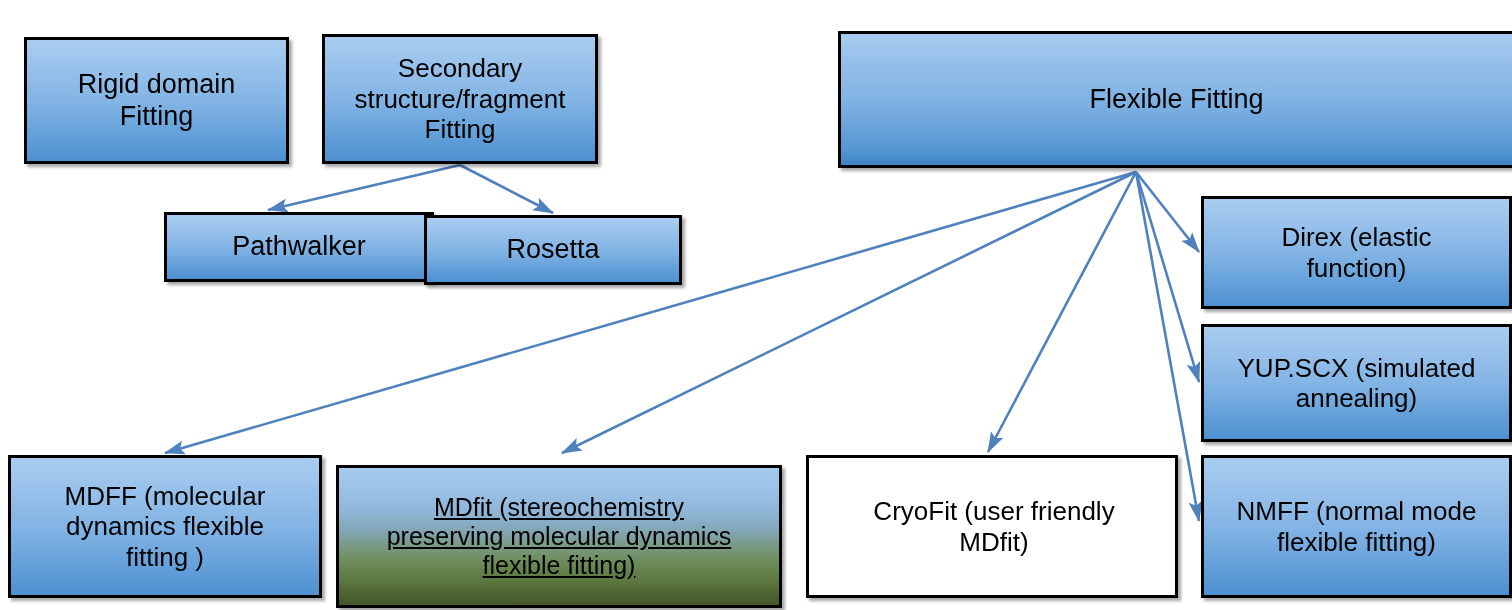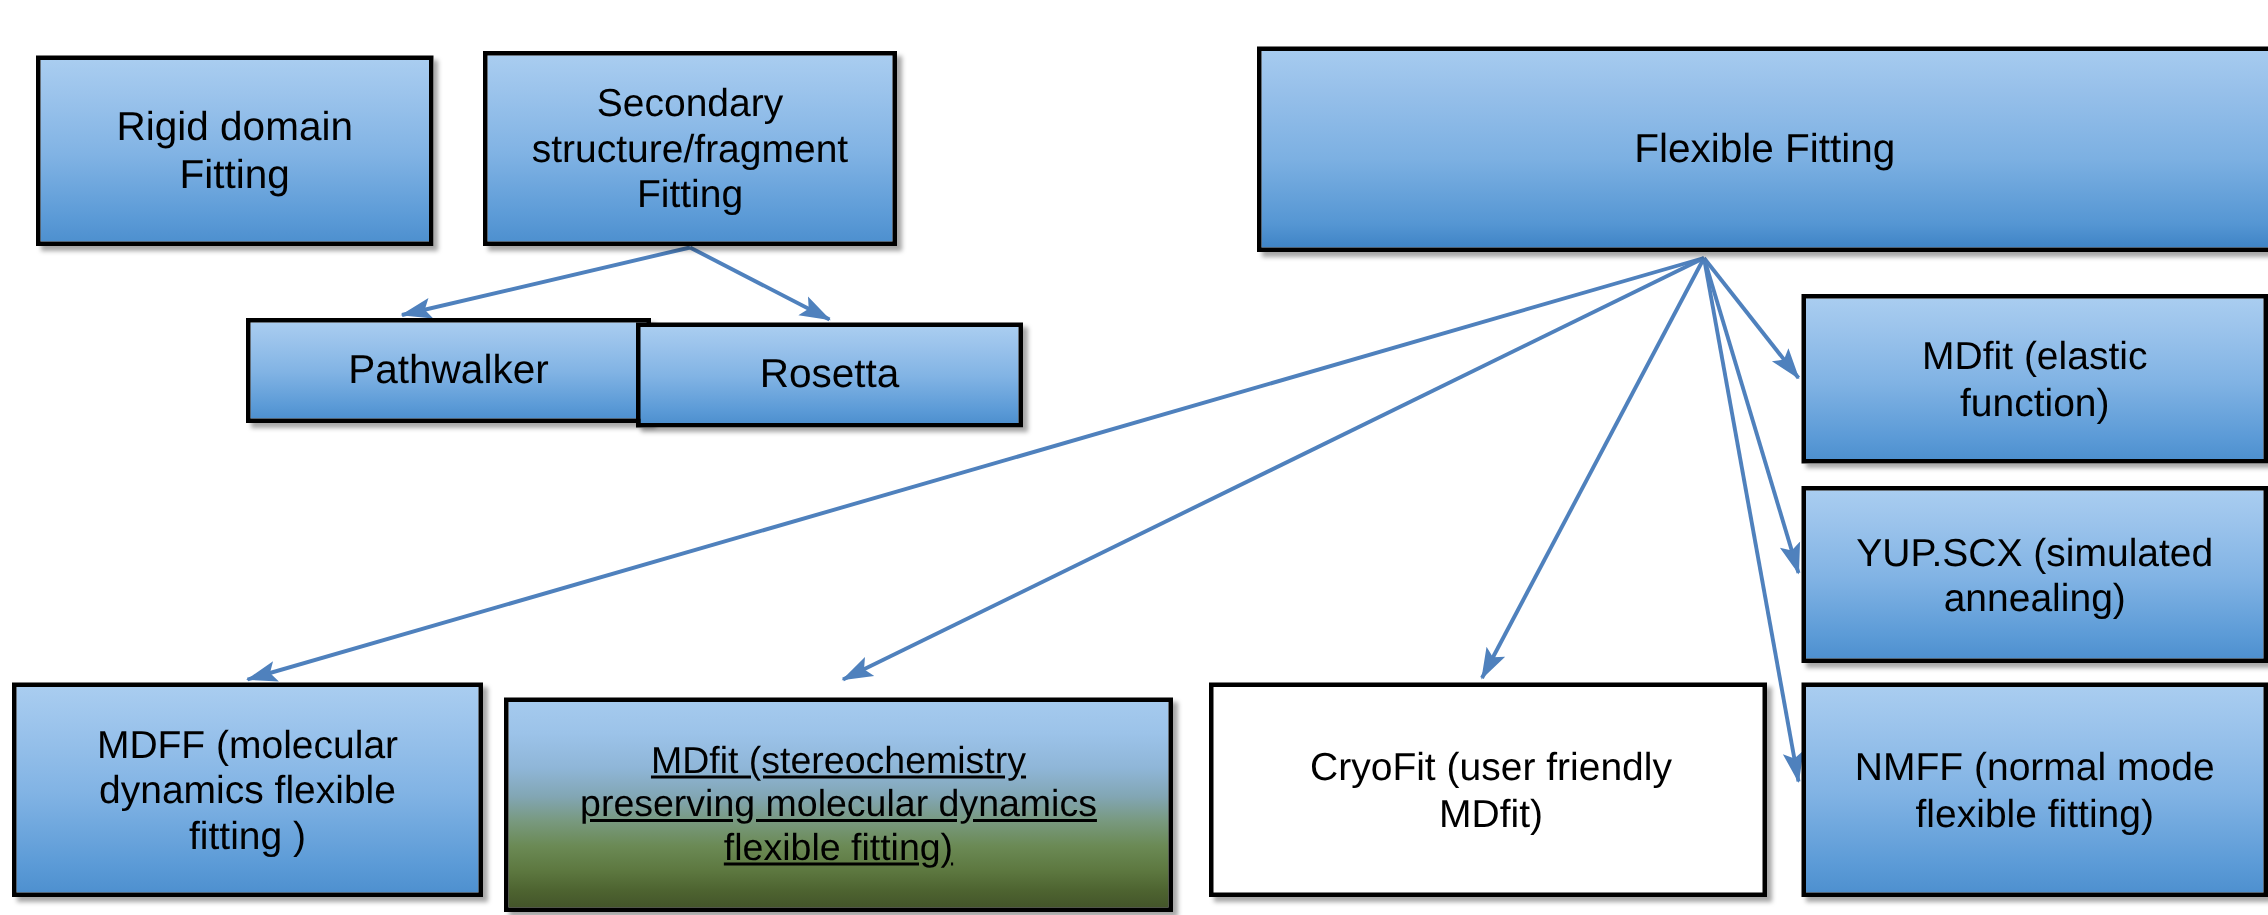--- a/index.html
+++ b/index.html
@@ -104,21 +104,21 @@
       <div class="node grad-blue-deep fs-lg" style="left: 800px; top: 31px; width: 677px; height: 137px;">
         <span class="label">Flexible Fitting</span>
       </div>
       <div class="node grad-blue fs-lg" style="left: 132px; top: 212px; width: 270px; height: 70px; margin-left: 32px;">
         <span class="label">Pathwalker</span>
       </div>
       <div class="node grad-blue fs-lg" style="left: 424px; top: 215px; width: 258px; height: 70px;">
         <span class="label">Rosetta</span>
       </div>
       <div class="node grad-blue fs-md" style="left: 1201px; top: 196px; width: 311px; height: 113px;">
-        <span class="label">MDfit (elastic
+        <span class="label">Direx (elastic
 function)</span>
       </div>
       <div class="node grad-blue fs-md" style="left: 1201px; top: 324px; width: 311px; height: 118px;">
         <span class="label">YUP.SCX (simulated
 annealing)</span>
       </div>
       <div class="node grad-blue fs-md" style="left: 8px; top: 455px; width: 314px; height: 143px;">
         <span class="label">MDFF (molecular
 dynamics flexible
 fitting )</span>

